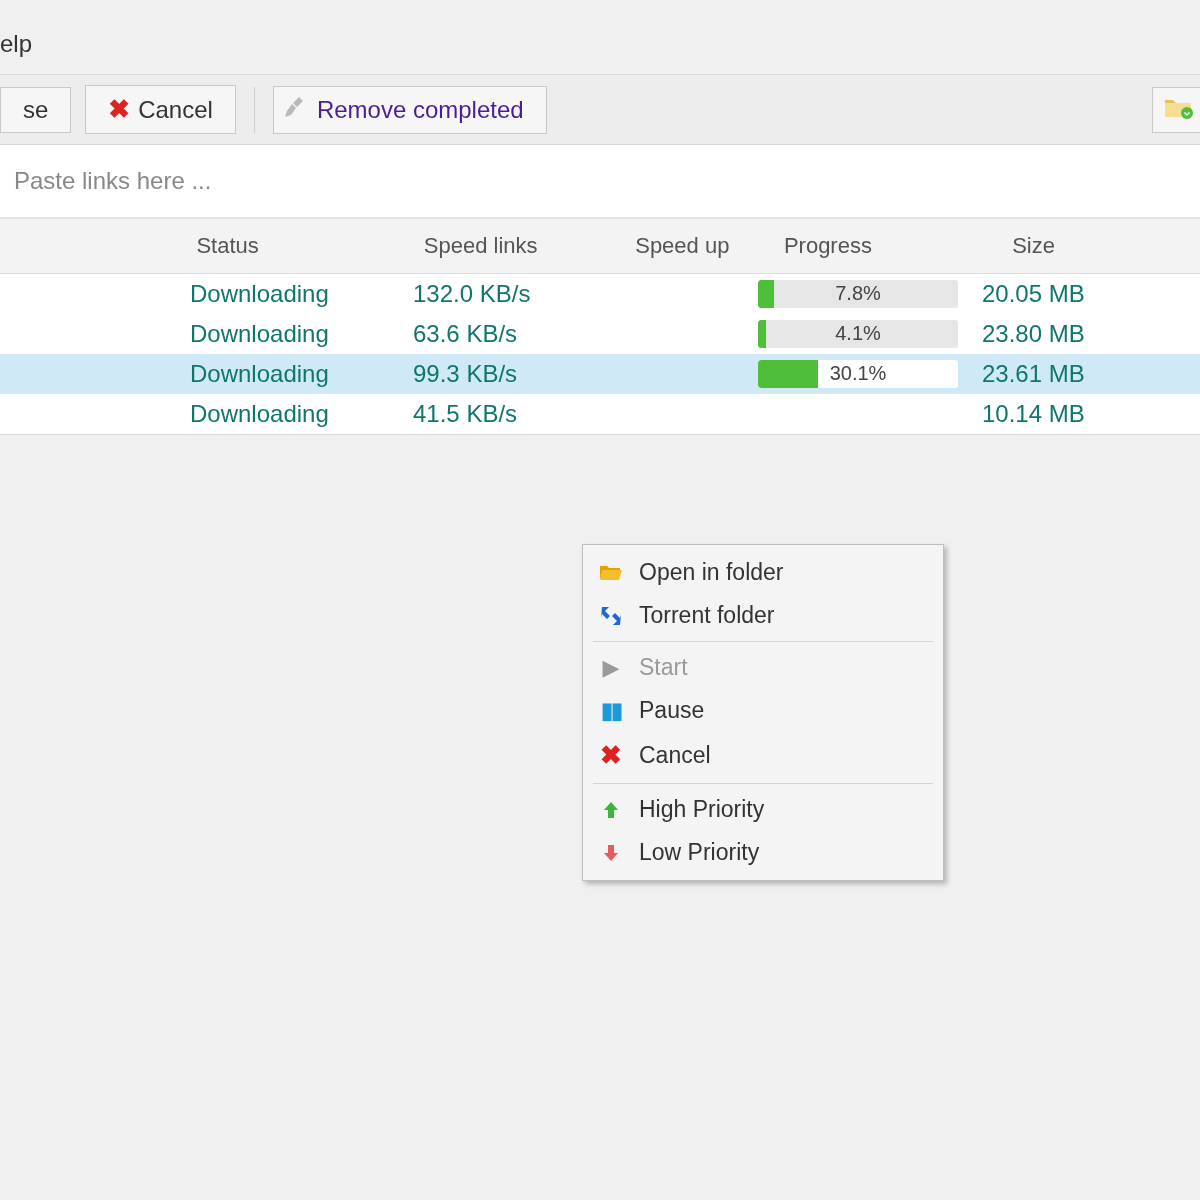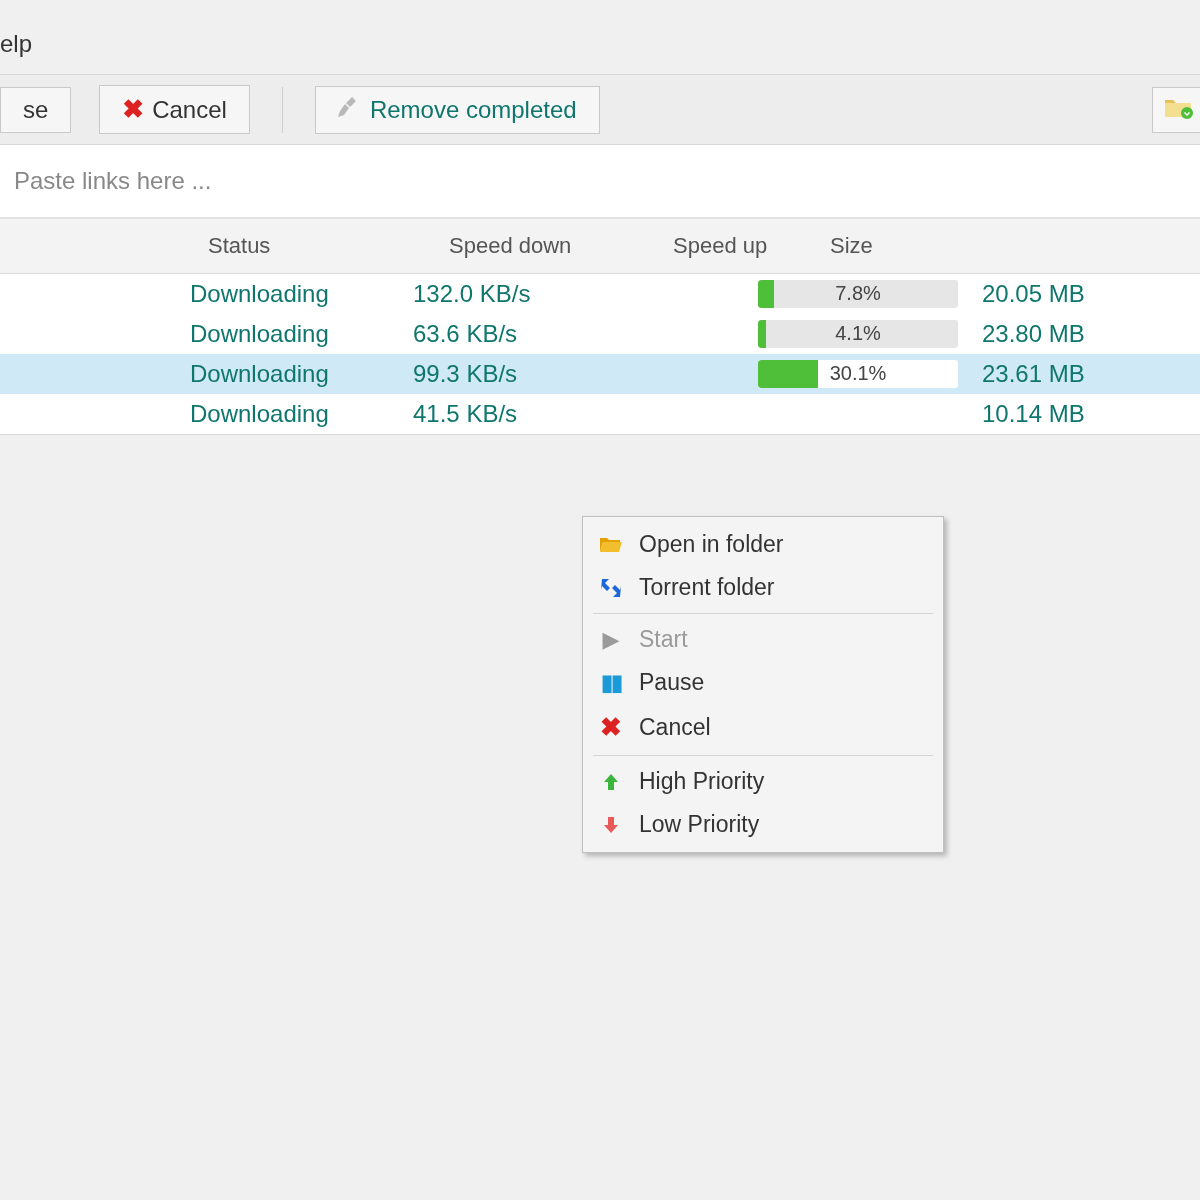--- a/index.html
+++ b/index.html
@@ -20,35 +20,35 @@
   }
   .menubar span { display:inline-block; }
 
   .toolbar {
     background: #ededed;
     border-top: 1px solid #d8d8d8;
     border-bottom: 1px solid #d8d8d8;
     padding: 10px 0 10px 0;
     display: flex;
     align-items: center;
-    gap: 28px;
+    gap: 14px;
   }
   .tbtn {
     display: inline-flex;
     align-items: center;
     justify-content: center;
     gap: 8px;
     background: #f6f6f6;
     border: 1px solid #c9c9c9;
     padding: 8px 22px;
     font-size: 24px;
     color: #333;
     cursor: pointer;
   }
-  .tbtn.disabled { color: #0f766e; cursor: default; }
+  .tbtn.disabled { color: #4c1d95; cursor: default; padding-left: 11px; }
   .tbtn.iconbtn { padding: 6px 10px; }
   .tbar-sep {
     width: 0;
     height: 46px;
     border-left: 1px solid #cfcfcf;
     margin: 0 4px;
   }
   .spacer { flex: 1; }
 
   .linkbar {
@@ -111,21 +111,21 @@
     left: 0; right: 0; top: 0; bottom: 0;
     text-align: center;
     font-size: 20px;
     color: #444;
     line-height: 26px;
   }
 
   .ctxmenu {
     position: absolute;
     left: 582px;
-    top: 516px;
+    top: 544px;
     width: 362px;
     background: #f4f4f4;
     border: 1px solid #bfbfbf;
     box-shadow: 3px 3px 5px rgba(0,0,0,.25);
     padding: 6px 4px;
   }
   .mitem {
     display: flex;
     align-items: center;
     gap: 14px;
@@ -192,22 +192,23 @@
 </div>
 
 <div class="linkbar">
   <span>Paste links here ...</span>
 </div>
 
 <div class="grid">
   <div class="ghead">
     <div class="gcell c-name"></div>
     <div class="gcell c-status">Status</div>
-    <div class="gcell c-sdown">Speed down</div>
+    <div class="gcell c-sdown">Speed links</div>
     <div class="gcell c-sup">Speed up</div>
+    <div class="gcell c-prog">Progress</div>
     <div class="gcell c-size">Size</div>
   </div>
   <div id="rows">
       <div class="grow">
         <div class="gcell c-name"></div>
         <div class="gcell c-status txt">Downloading</div>
         <div class="gcell c-sdown txt">132.0 KB/s</div>
         <div class="gcell c-sup txt"></div>
         <div class="gcell c-prog">
           <div class="pbar">

